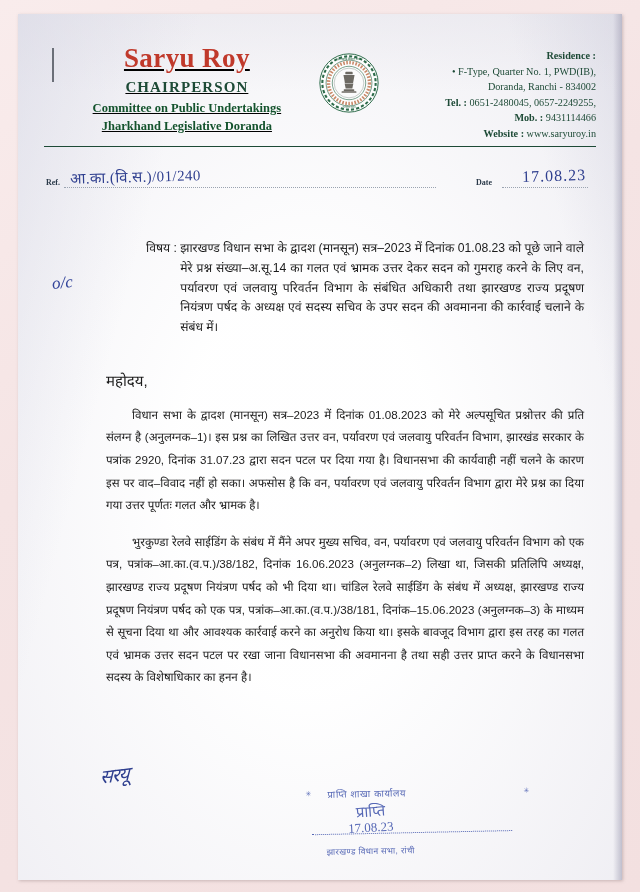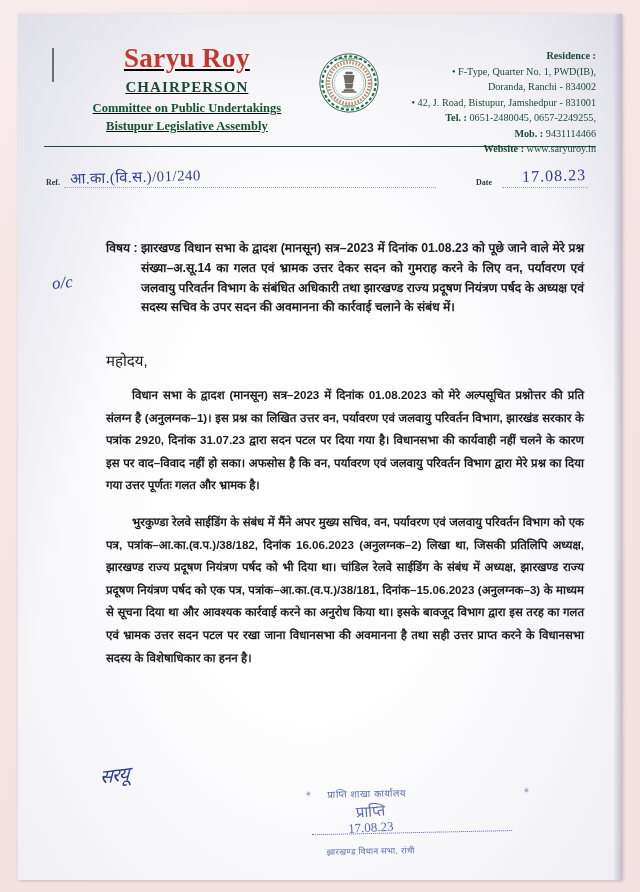--- a/index.html
+++ b/index.html
@@ -183,40 +183,40 @@
     color: #1b1b1b;
   }
   .addr {
     font-size: 11.6px;
     line-height: 1.72;
   }
   .subject {
     margin-top: 20px;
     display: flex;
     font-size: 12.2px;
-    font-weight: bold;
+    font-weight: normal;
     line-height: 1.62;
+    margin-left: 40px;
   }
   .subject .sub-label { flex: 0 0 auto; white-space: nowrap; }
   .subject .sub-text {
     text-align: justify;
     text-justify: inter-word;
   }
   .salut {
     margin-top: 32px;
     font-size: 15px;
   }
   .para {
     margin-top: 14px;
     font-size: 11.6px;
     line-height: 1.95;
     text-align: justify;
     text-justify: inter-word;
     text-indent: 26px;
-    font-weight: bold;
   }
 
   
   .margin-note {
     position: absolute;
     left: 8px;
     top: 34px;
     font-family: "Liberation Serif", serif;
     font-size: 17px;
     font-style: italic;
@@ -300,21 +300,21 @@
 
 <div class="sheet">
   <div class="page">
 
     <div class="header">
       <div class="hdr-left">
         <div class="hdr-bar"></div>
         <div class="name">Saryu Roy</div>
         <div class="role">CHAIRPERSON</div>
         <div class="org1">Committee on Public Undertakings</div>
-        <div class="org2">Bistupur Legislative Assembly</div>
+        <div class="org2">Jharkhand Legislative Doranda</div>
       </div>
 
       <svg class="emblem" viewBox="0 0 100 100">
         <circle cx="50" cy="50" r="47" fill="#fdfdfd" stroke="#2d6b4a" stroke-width="1.6"></circle>
         <circle cx="50" cy="50" r="43" fill="none" stroke="#2d6b4a" stroke-width="3.4" stroke-dasharray="5 3.4"></circle>
         <circle cx="50" cy="50" r="37" fill="none" stroke="#1f5c3c" stroke-width="1"></circle>
         <circle cx="50" cy="50" r="33" fill="none" stroke="#c98a6a" stroke-width="5.5" stroke-dasharray="2.6 2.4"></circle>
         <circle cx="50" cy="50" r="27" fill="none" stroke="#2d6b4a" stroke-width="1"></circle>
         <circle cx="50" cy="50" r="24" fill="#fbfbfb" stroke="#7d8a85" stroke-width=".7"></circle>
         <g fill="#6d6a63">
@@ -325,21 +325,20 @@
           <rect x="38" y="63.5" width="24" height="2.4" rx="1"></rect>
         </g>
         <text x="50" y="13" font-size="5" fill="#2d6b4a" text-anchor="middle" font-family="'Liberation Serif',serif">झारखण्ड विधान सभा</text>
         <text x="50" y="91" font-size="4.4" fill="#2d6b4a" text-anchor="middle" font-family="'Liberation Serif',serif">सत्यमेव जयते</text>
       </svg>
 
       <div class="contact">
         <div><b>Residence :</b></div>
         <div>• F-Type, Quarter No. 1, PWD(IB),</div>
         <div class="ind">Doranda, Ranchi - 834002</div>
-        <div>• 42, J. Road, Bistupur, Jamshedpur - 831001</div>
         <div><b>Tel. :</b>
           <span>0651-2480045, 0657-2249255,</span></div>
         <div><b>Mob. :</b>
           <span>9431114466</span></div>
         <div><b>Website :</b>
           <span>www.saryuroy.in</span></div>
       </div>
     </div>
 
     <div class="rule"></div>

